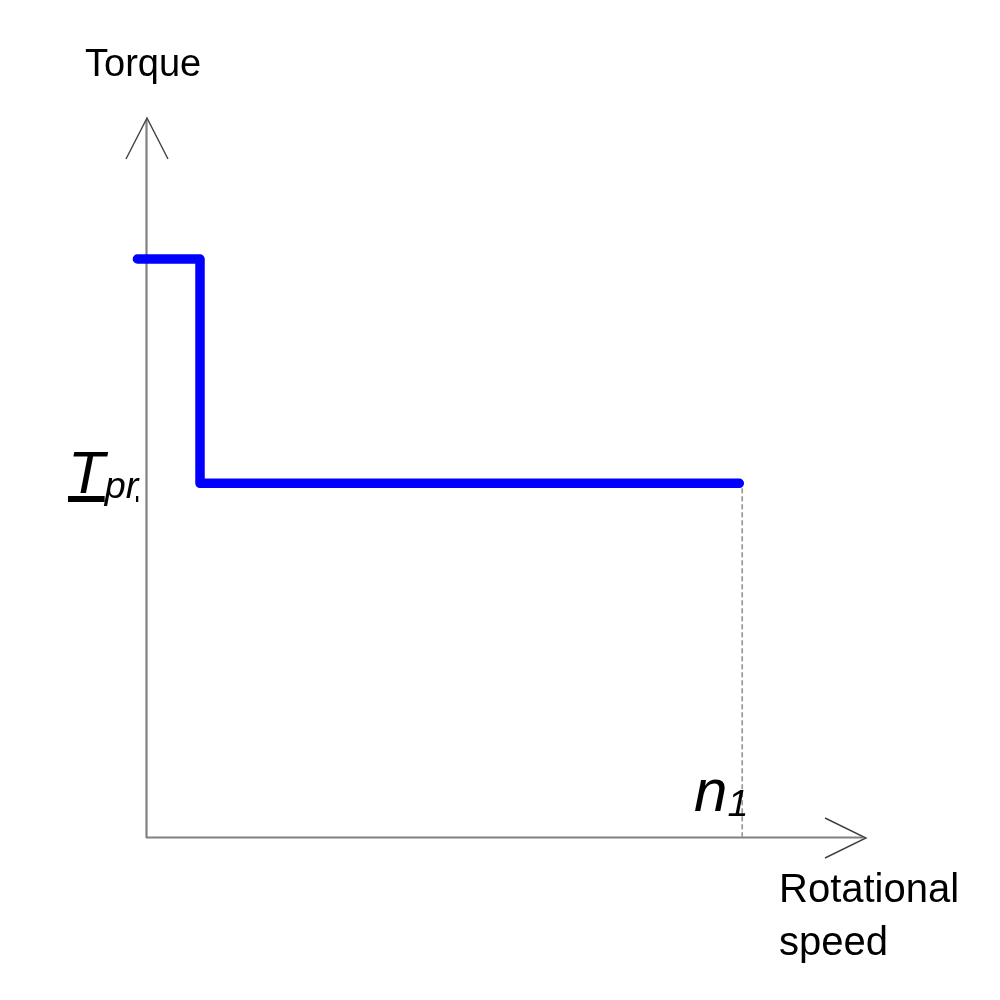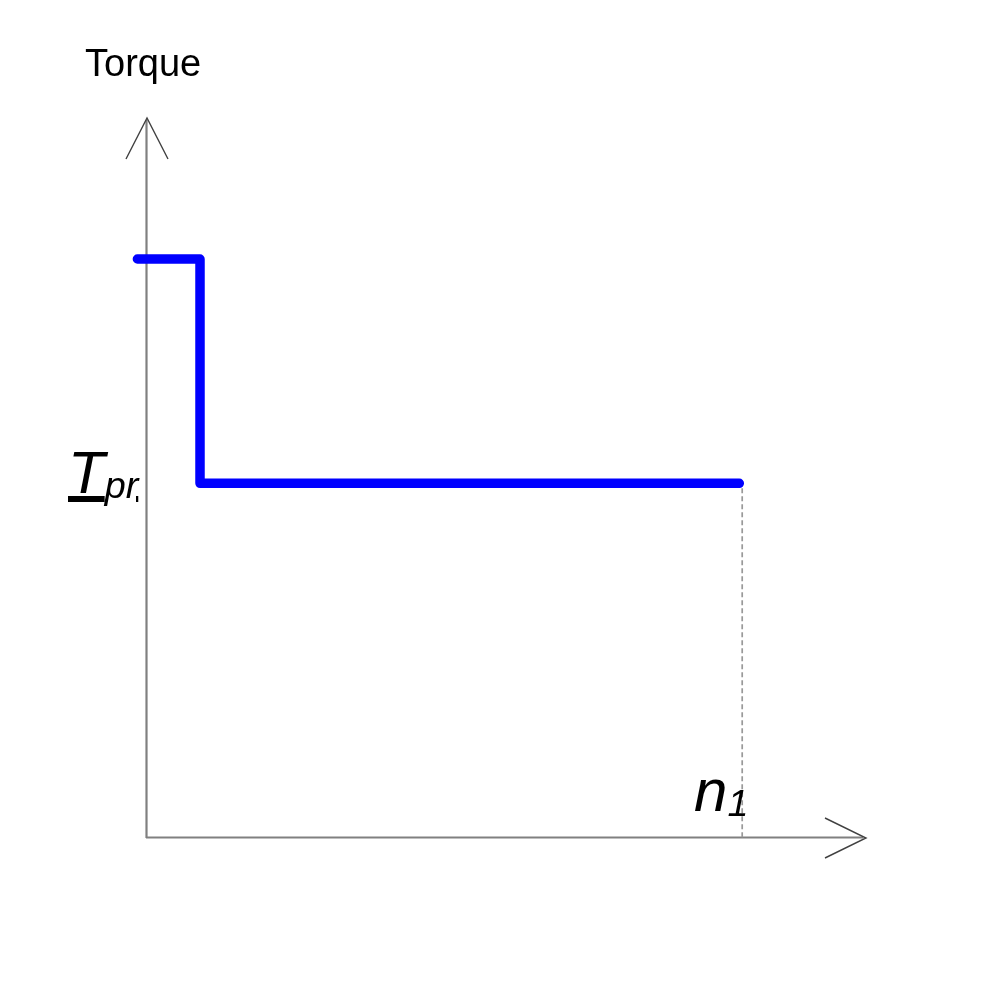--- a/index.html
+++ b/index.html
@@ -92,16 +92,17 @@
   </svg>
 
   <div class="txt axis-title-y">Torque</div>
 
 
   <div class="txt tick-label tick-tpr"><span>T</span><sub>pr</sub></div>
 
   <div class="txt tick-label tick-n1"><span>n</span><sub>1</sub></div>
 
   <div class="txt axis-title-x">
-    <br>
+    <span>Rotational</span><br>
+    <span>speed</span>
   </div>
 
 </div>
 
 </body></html>

